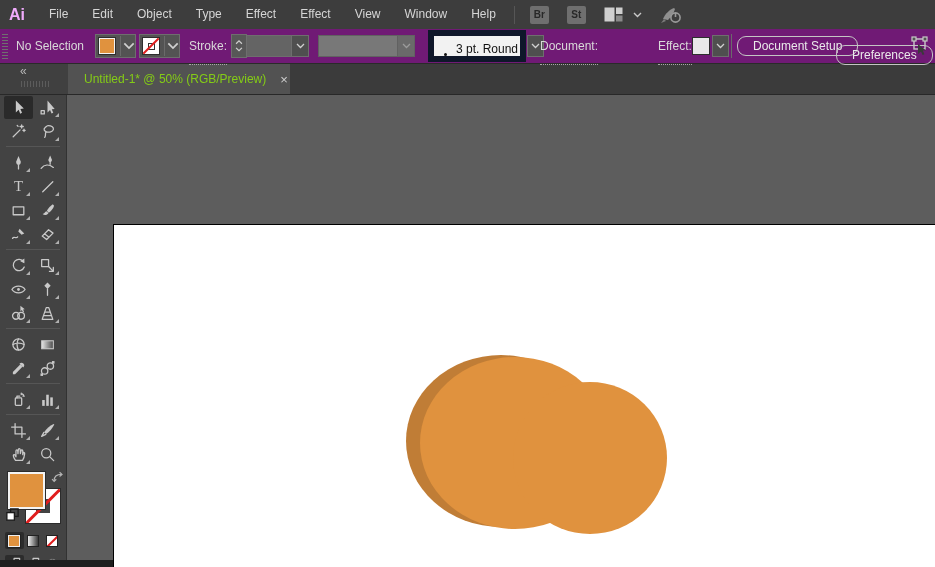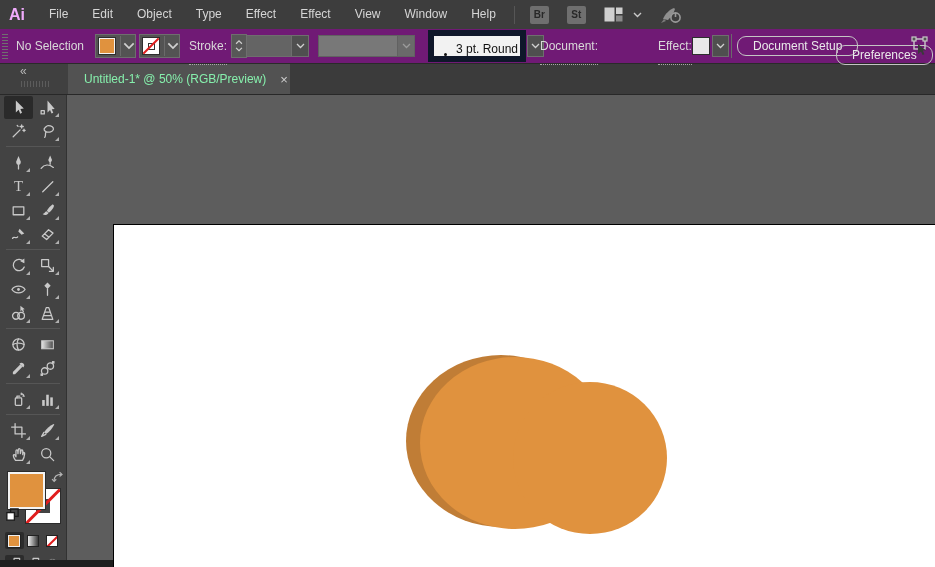--- a/index.html
+++ b/index.html
@@ -52,21 +52,21 @@
 
   
   .tabstrip{position:absolute;left:0;top:64px;width:935px;height:31px;background:#3b3b3b;
             border-bottom:1px solid #282828;box-sizing:border-box;z-index:28}
   .dock-header{position:absolute;left:0;top:0;width:68px;height:30px;background:#404040}
   .dock-collapse{position:absolute;left:20px;top:0px;color:#b9b9b9;font-size:12px;letter-spacing:-1px}
   .dock-grip{position:absolute;left:21px;top:17px;width:28px;height:6px;
              background:repeating-linear-gradient(90deg,#5c5c5c 0 1px,transparent 1px 3px)}
   .doc-tab{position:absolute;left:68px;top:0;width:222px;height:30px;background:#525252;
            display:flex;align-items:center}
-  .tab-title{color:#86efac;font-size:12px;margin-left:16px}
+  .tab-title{color:#84cc16;font-size:12px;margin-left:16px}
   .tab-close{color:#cfcfcf;font-size:13px;margin-left:14px;line-height:1}
 
   
   .toolbar{position:absolute;left:0;top:95px;width:67px;height:465px;background:#434343;
            border-right:1px solid #323232;box-sizing:border-box;z-index:27;
            display:flex;flex-direction:column;align-items:center}
   .tool-row{display:flex}
   .tool{width:29px;height:23px;display:flex;align-items:center;justify-content:center;
         position:relative;margin:0.5px 0}
   .tool.selected{background:#2a2a2a;border-radius:2px}

